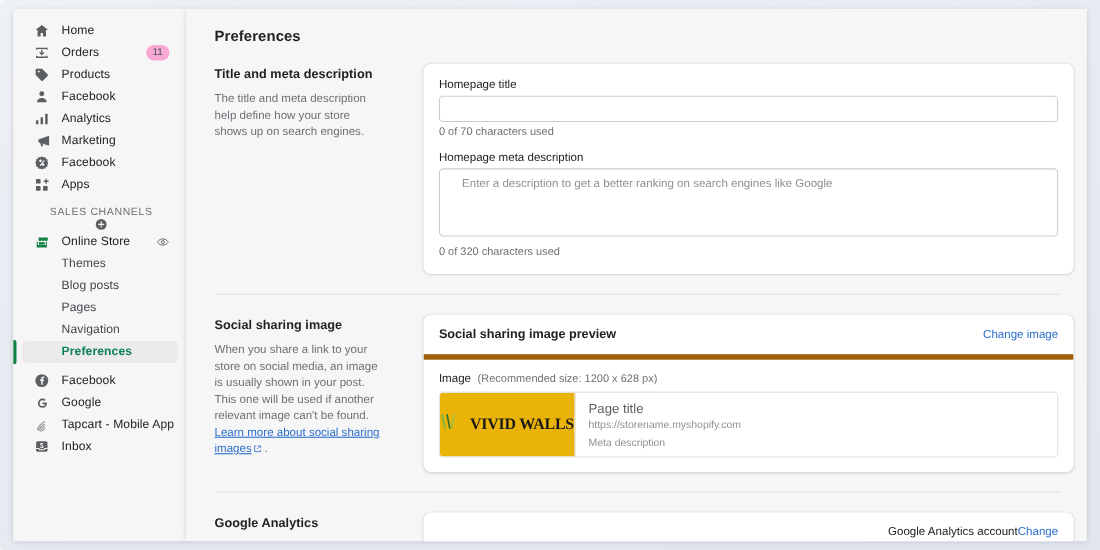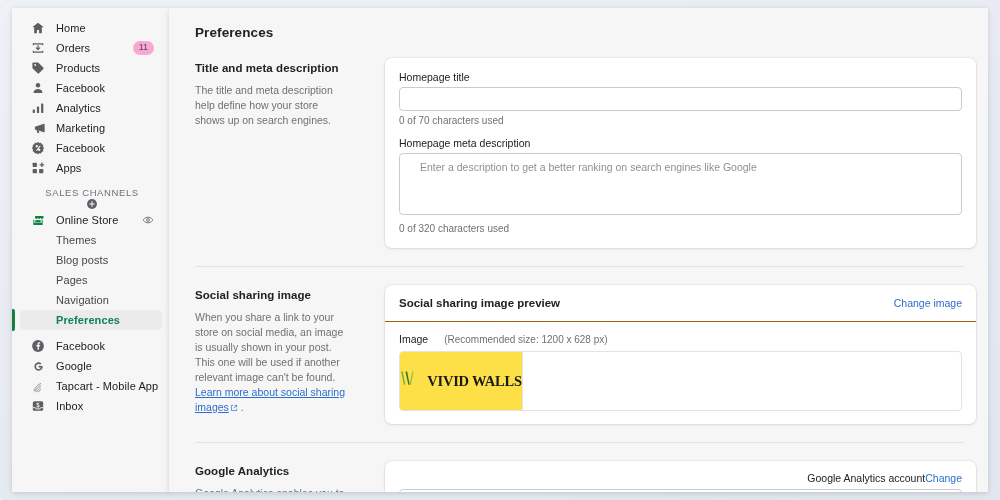--- a/index.html
+++ b/index.html
@@ -231,60 +231,60 @@
     color: #6d7175;
     margin: 4px 0 11px 0;
   }
   .helper.last { margin-bottom: 0; }
 
   .card-header {
     display: flex;
     align-items: center;
     justify-content: space-between;
     padding: 12px 14px 12px 14px;
-    border-bottom: 1px solid #a16207;
+    border-bottom: 5px solid #a16207;
     gap: 46px;
   }
   .card-header .h {
     font-size: 11.5px;
     font-weight: 600;
     color: #202223;
   }
   .card-action {
     font-size: 10.5px;
     color: #2c6ecb;
     cursor: pointer;
     text-decoration: none;
   }
 
   .img-label-row {
     display: flex;
     align-items: baseline;
-    gap: 16px;
+    gap: 6px;
     margin-bottom: 6px;
   }
   .img-label-row .lbl { font-size: 10.5px; color: #202223; }
   .img-label-row .hint { font-size: 10px; color: #6d7175; }
 
   .preview-box {
     display: flex;
     border: 1px solid #e1e3e5;
     border-radius: 4px;
     overflow: hidden;
     background: #fff;
     height: 60px;
   }
   .preview-thumb {
     width: 123px;
     flex: 0 0 123px;
     border-right: 1px solid #e1e3e5;
     display: flex;
     align-items: center;
     justify-content: center;
-    background: #fde047;
+    background: #eab308;
   }
   .logo {
     display: flex;
     align-items: center;
     gap: 5px;
   }
   .logo-mark { display: block; }
   .logo-text {
     font-family: "Liberation Serif", serif;
     font-size: 14.5px;
@@ -556,20 +556,25 @@
                 <span class="logo-mark">
                   <svg width="22" height="20" viewBox="0 0 26 24">
                     <path d="M1 3 L4.4 19 L6.2 19 L3.2 3 Z" fill="#7cb342"></path>
                     <path d="M6.4 3 L9.8 19 L11.4 19 L8.4 3 Z" fill="#2f6f2f"></path>
                     <path d="M14.6 3 L11.2 19 L12.9 19 L16 3 Z" fill="#8bc34a"></path>
                   </svg>
                 </span>
                 <span class="logo-text">VIVID WALLS</span>
               </span>
             </div>
+            <div class="preview-meta">
+              <div class="t">Page title</div>
+              <div class="u">https://storename.myshopify.com</div>
+              <div class="d">Meta description</div>
+            </div>
           </div>
         </div>
       </div>
     </section>
 
     <div class="divider"></div>
 
     <section class="section">
       <div class="section-left">
         <div class="sec-title">Google Analytics</div>

